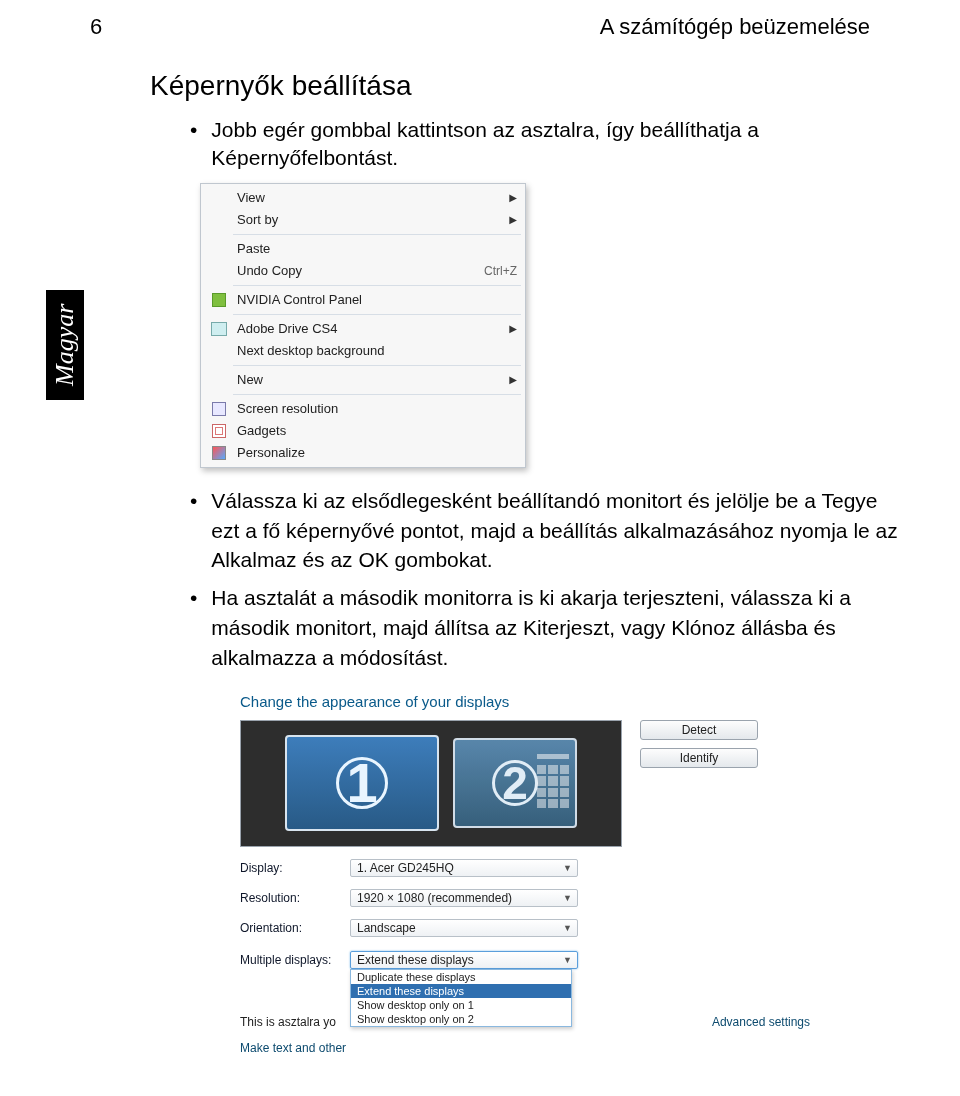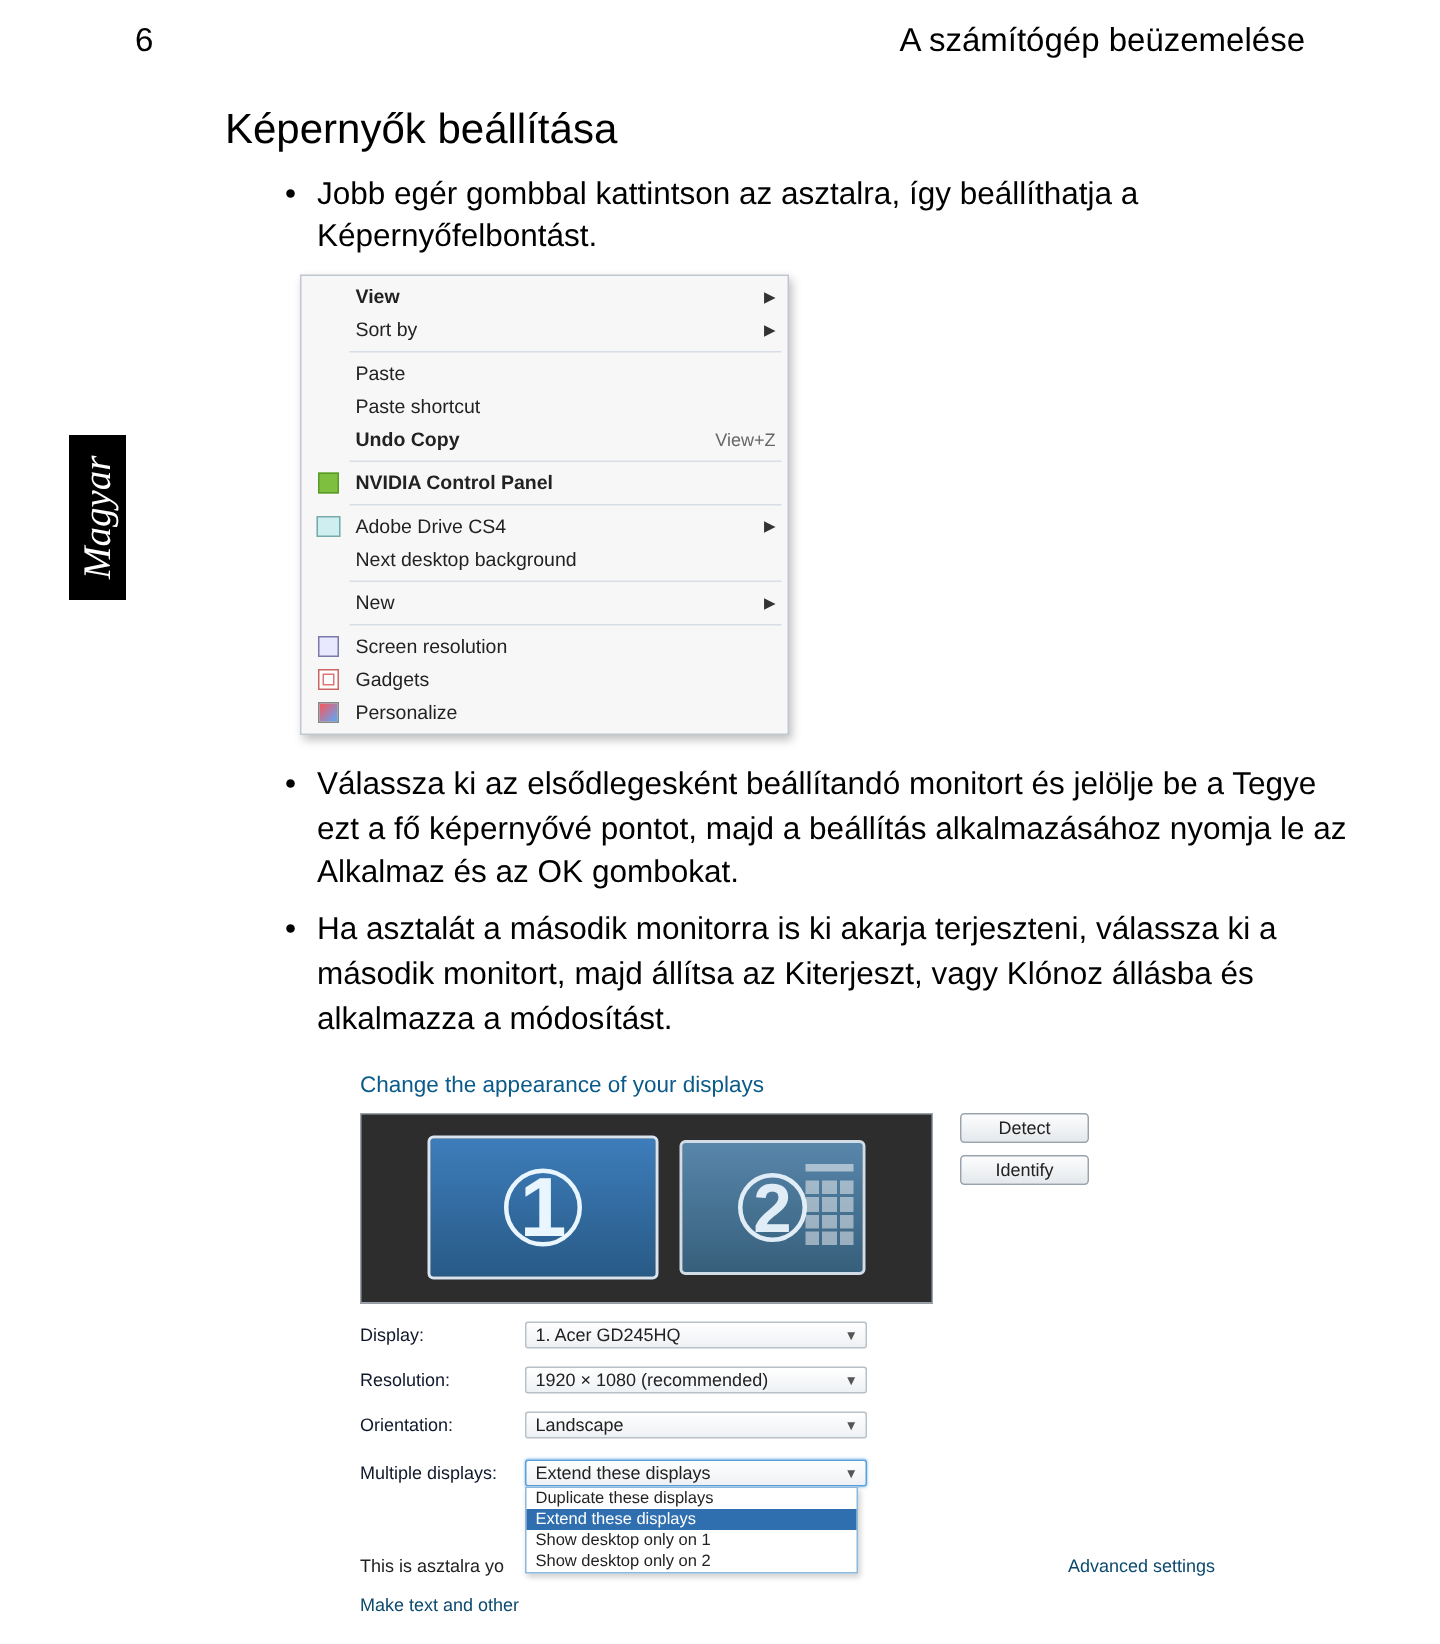--- a/index.html
+++ b/index.html
@@ -68,21 +68,21 @@
     margin-right: 6px;
     font-size: 10px; color: #555;
   }
   .ctx-label { flex: 1; }
   .ctx-shortcut { color: #666; font-size: 12px; margin-left: 8px; }
   .ctx-arrow { color: #333; font-size: 10px; margin-left: 6px; }
   .ctx-sep {
     height: 1px; background: #d7dee6;
     margin: 3px 2px 3px 30px;
   }
-  .ctx-row.bold .ctx-label { font-weight: bold; }
+  .ctx-row.bold .ctx-label { font-weight: normal; }
   .ico-box { width:14px; height:12px; border:1px solid #7aa; background:#cfeef0; }
   .ico-green { width:12px; height:12px; background:#7fbf3f; border:1px solid #5a9a2a; }
   .ico-sq { width:12px; height:12px; border:1px solid #7a7aaa; background:#e8e8ff; }
   .ico-color { width:12px; height:12px; background:linear-gradient(135deg,#f55,#5af); border:1px solid #888; }
   .ico-orange { width:12px; height:12px; border:1px solid #c66; background:#fff; position:relative; }
   .ico-orange::after { content:""; position:absolute; inset:2px; border:1px solid #d77; }
 
   
   .blist { margin: 10px 0 0 150px; max-width: 720px; }
   .bitem { display: flex; font-size: 21px; line-height: 1.42; margin-bottom: 8px; }
@@ -126,21 +126,21 @@
     position: absolute; right: 6px; top: 14px; width: 32px; height: 54px;
     display: grid; grid-template-columns: repeat(3,1fr); grid-template-rows: repeat(5,1fr);
     gap: 2px;
   }
   .mon2 .grid div { background: rgba(255,255,255,0.5); }
   .mon2 .grid .top { grid-column: 1 / span 3; height: 5px; background: rgba(255,255,255,0.55); }
   .dp-btns { margin-left: 18px; display: flex; flex-direction: column; gap: 8px; }
   .winbtn {
     border: 1px solid #9aa3ad; border-radius: 3px;
     background: linear-gradient(#fdfdfd,#e4e8ec);
-    padding: 2px 0;
+    padding: 2px 16px;
     width: 84px; text-align: center; font-size: 12px;
     color: #222;
   }
 
   .frow { display: flex; align-items: center; margin-top: 12px; }
   .flabel { width: 110px; color: #0f172a; }
   .fval {
     border: 1px solid #b8c0c8; border-radius: 2px;
     background: linear-gradient(#fff,#eef1f4);
     padding: 1px 20px 1px 6px;
@@ -194,28 +194,24 @@
     <div class="ctx-row">
       <span class="ctx-icon"></span>
       <span class="ctx-label">Sort by</span>
       <span class="ctx-arrow">▶</span>
     </div>
     <div class="ctx-sep"></div>
     <div class="ctx-row">
       <span class="ctx-icon"></span>
       <span class="ctx-label">Paste</span>
     </div>
-    <div class="ctx-row">
-      <span class="ctx-icon"></span>
-      <span class="ctx-label">Paste shortcut</span>
-    </div>
     <div class="ctx-row bold">
       <span class="ctx-icon"></span>
       <span class="ctx-label">Undo Copy</span>
-      <span class="ctx-shortcut">View+Z</span>
+      <span class="ctx-shortcut">Ctrl+Z</span>
     </div>
     <div class="ctx-sep"></div>
     <div class="ctx-row bold">
       <span class="ctx-icon">
           <span class="ico-green"></span>
         </span>
       <span class="ctx-label">NVIDIA Control Panel</span>
     </div>
     <div class="ctx-sep"></div>
     <div class="ctx-row">

